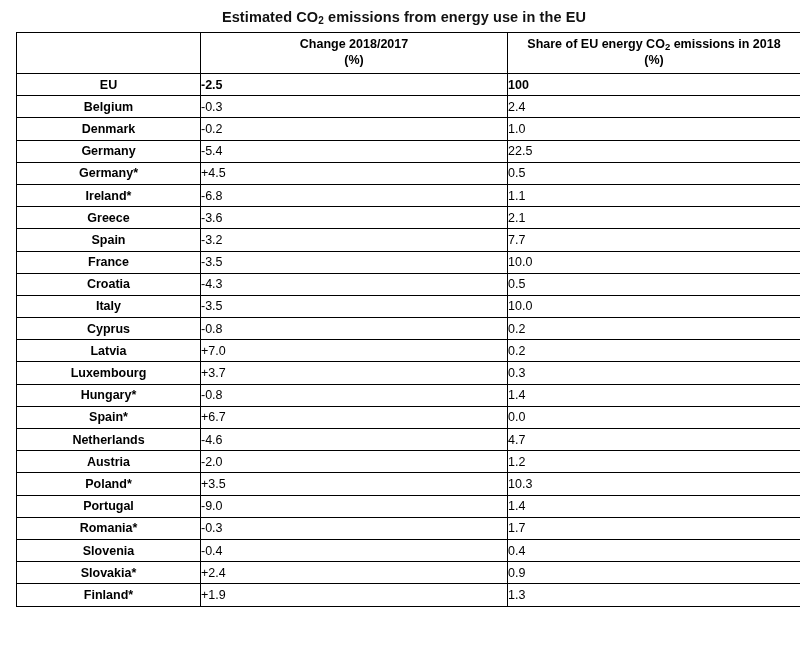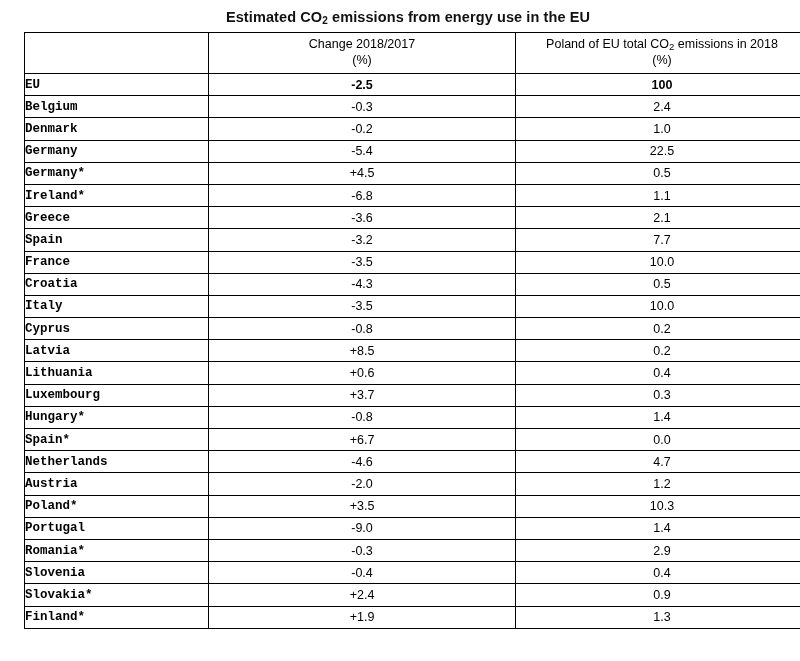--- a/index.html
+++ b/index.html
@@ -11,21 +11,21 @@
     width: 800px;
     height: 661px;
     font-family: "Liberation Sans", sans-serif;
     color: #000000;
     overflow: hidden;
   }
   .page {
     width: 800px;
     height: 661px;
     box-sizing: border-box;
-    padding: 6px 8px 0 24px;
+    padding: 6px 8px 0 16px;
     position: relative;
   }
   .title {
     text-align: center;
     font-size: 14.5px;
     font-weight: bold;
     letter-spacing: 0.1px;
     margin: 3px 0 7px 0;
     color: #111;
   }
@@ -47,21 +47,21 @@
 
   table.data th, table.data td {
     border-left: 1.5px solid #000;
     border-right: 1.5px solid #000;
     font-size: 12.5px;
     padding: 0;
     vertical-align: middle;
   }
   .hdr-row th {
     height: 40px;
-    font-weight: normal;
+    font-weight: bold;
     text-align: center;
     line-height: 1.25;
     border-bottom: 1.5px solid #000;
     padding: 2px 6px;
     border-radius: 14px;
   }
   .hdr-row th.blank {
     border-left: none;
   }
   .hdr-row th sub {
@@ -72,28 +72,26 @@
   }
   tbody tr td {
     height: 21.2px;
     border-bottom: 1px solid #000;
   }
   tbody tr.eu-row td {
     font-weight: bold;
     border-bottom: 1px solid #000;
   }
   td.country {
-    text-align: left;
+    text-align: center;
     padding-left: 8px;
     font-weight: bold;
     border-left: none;
-    font-family: Liberation Mono, monospace;
   }
   td.num {
-    text-align: center;
   }
   tbody tr:last-child td {
     border-bottom: none;
   }
 </style>
 </head>
 <body>
 
 <div class="page">
 
@@ -108,21 +106,21 @@
       <col class="c2">
     </colgroup>
     <thead>
       <tr class="hdr-row">
         <th class="blank"></th>
         <th>
           <span>Change 2018/2017</span><br>
           <span>(%)</span>
         </th>
         <th>
-          <span>Poland of EU total CO</span><sub>2</sub><span> emissions in 2018</span><br>
+          <span>Share of EU energy CO</span><sub>2</sub><span> emissions in 2018</span><br>
           <span>(%)</span>
         </th>
       </tr>
     </thead>
     <tbody>
         <tr class="eu-row">
           <td class="country">EU</td>
           <td class="num">-2.5</td>
           <td class="num">100</td>
         </tr>
@@ -176,27 +174,22 @@
           <td class="num">-3.5</td>
           <td class="num">10.0</td>
         </tr>
         <tr>
           <td class="country">Cyprus</td>
           <td class="num">-0.8</td>
           <td class="num">0.2</td>
         </tr>
         <tr>
           <td class="country">Latvia</td>
-          <td class="num">+8.5</td>
+          <td class="num">+7.0</td>
           <td class="num">0.2</td>
-        </tr>
-        <tr>
-          <td class="country">Lithuania</td>
-          <td class="num">+0.6</td>
-          <td class="num">0.4</td>
         </tr>
         <tr>
           <td class="country">Luxembourg</td>
           <td class="num">+3.7</td>
           <td class="num">0.3</td>
         </tr>
         <tr>
           <td class="country">Hungary*</td>
           <td class="num">-0.8</td>
           <td class="num">1.4</td>
@@ -222,21 +215,21 @@
           <td class="num">10.3</td>
         </tr>
         <tr>
           <td class="country">Portugal</td>
           <td class="num">-9.0</td>
           <td class="num">1.4</td>
         </tr>
         <tr>
           <td class="country">Romania*</td>
           <td class="num">-0.3</td>
-          <td class="num">2.9</td>
+          <td class="num">1.7</td>
         </tr>
         <tr>
           <td class="country">Slovenia</td>
           <td class="num">-0.4</td>
           <td class="num">0.4</td>
         </tr>
         <tr>
           <td class="country">Slovakia*</td>
           <td class="num">+2.4</td>
           <td class="num">0.9</td>

